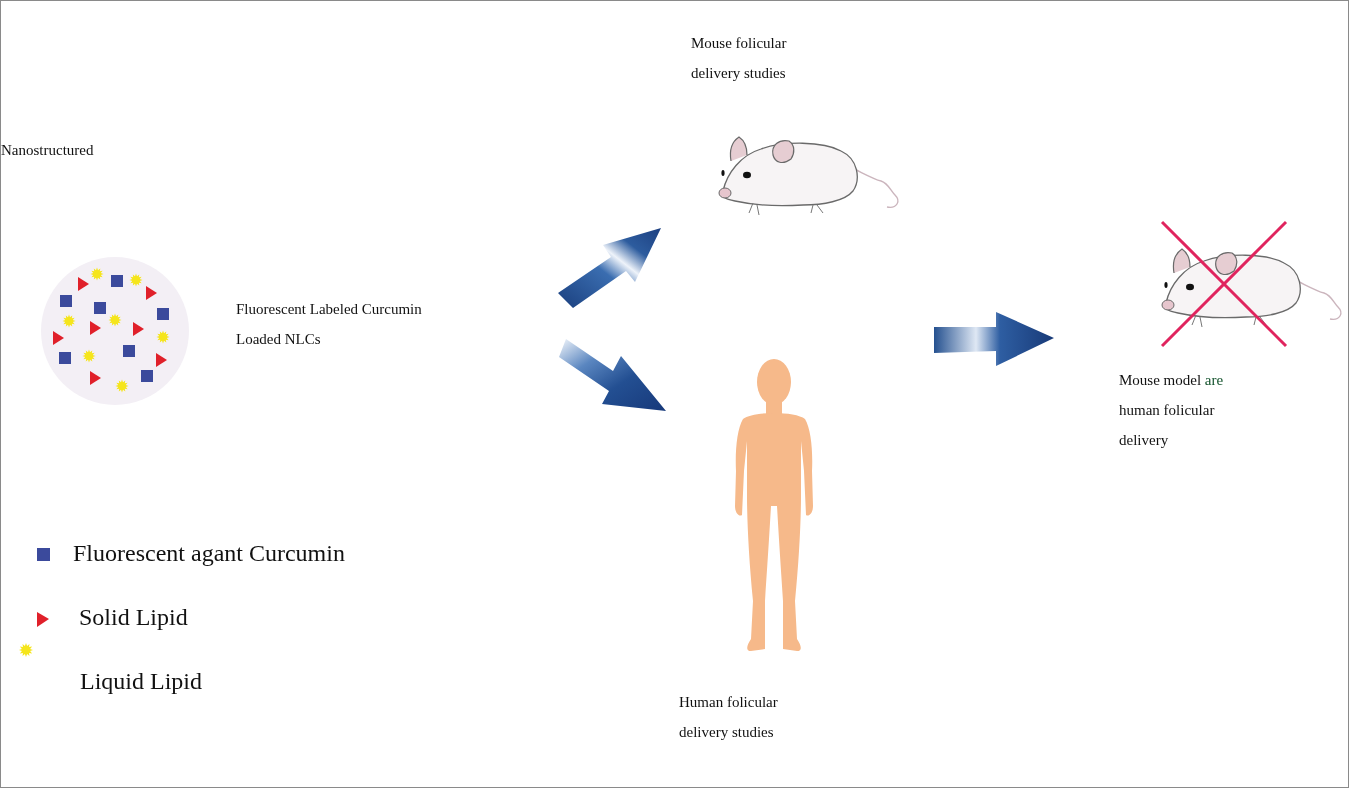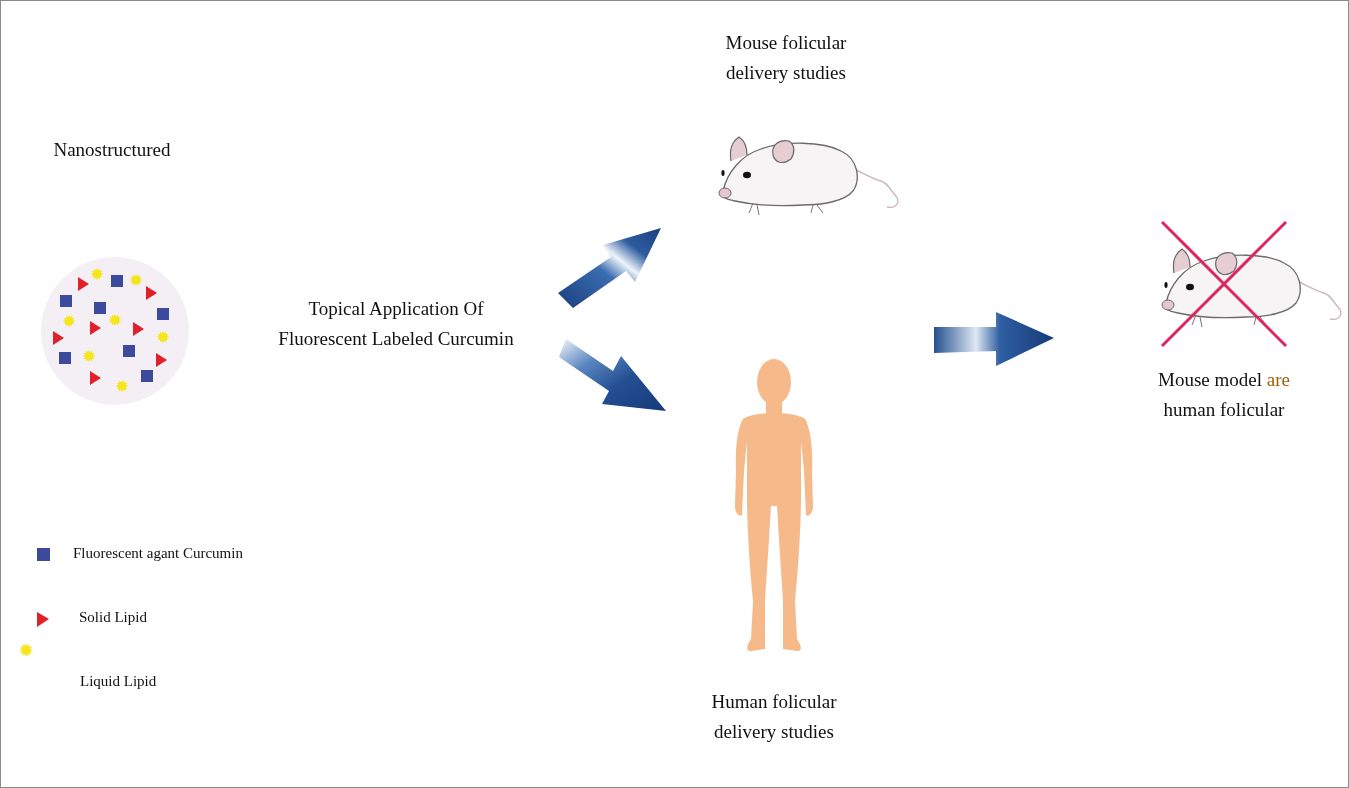--- a/index.html
+++ b/index.html
@@ -2,24 +2,24 @@
 <html><head>
 <meta charset="utf-8">
 <style>
   html, body { margin: 0; padding: 0; background: #ffffff; }
   body { width: 1349px; height: 788px; overflow: hidden; }
   .frame {
     position: relative; width: 1347px; height: 786px;
     border: 1px solid #8a8a8a; background: #ffffff;
     font-family: "Liberation Serif", "DejaVu Serif", serif; color: #111;
   }
-  .txt { position: absolute; text-align: center; font-size: 19px; line-height: 30px; white-space: nowrap; }
-  .legend-label { position: absolute; font-size: 15px; line-height: 26px; white-space: nowrap; }
+  .txt { position: absolute; font-size: 15px; line-height: 30px; white-space: nowrap; }
+  .legend-label { position: absolute; font-size: 24px; line-height: 26px; white-space: nowrap; }
   svg.art { position: absolute; left: 0; top: 0; }
-  .red { color: #a16207; margin-top: 27px; }
+  .red { color: #14532d; margin-top: 27px; }
 </style>
 </head>
 <body>
 
 <div class="frame">
 
   <svg class="art" width="1347" height="786" viewBox="0 0 1347 786">
     <defs>
       <linearGradient id="arrowGradUp" x1="0" y1="1" x2="1" y2="0">
         <stop offset="0" stop-color="#1a3f7e"></stop>
@@ -136,36 +136,37 @@
           </g>
         </g>
     </g>
   </svg>
 
   <div class="txt" style="left:0; width:222px; top:134px;">
     <div>Nanostructured</div>
   </div>
 
   <div class="txt" style="left:235px; width:320px; top:293px;">
-    <div>Topical Application Of</div>
     <div>Fluorescent Labeled Curcumin</div>
+    <div>Loaded NLCs</div>
   </div>
 
   <div class="txt" style="left:690px; width:190px; top:27px;">
     <div>Mouse folicular</div>
     <div>delivery studies</div>
   </div>
 
   <div class="txt" style="left:678px; width:190px; top:686px;">
     <div>Human folicular</div>
     <div>delivery studies</div>
   </div>
 
   <div class="txt" style="left:1118px; width:210px; top:364px;">
     <div><span>Mouse model </span><span class="red">are</span></div>
     <div>human folicular</div>
+    <div>delivery</div>
   </div>
 
   <div class="legend-label" style="left:72px; top:539px;">Fluorescent agant Curcumin</div>
   <div class="legend-label" style="left:78px; top:603px;">Solid Lipid</div>
   <div class="legend-label" style="left:79px; top:667px;">Liquid Lipid</div>
 
 </div>
 
 </body></html>

